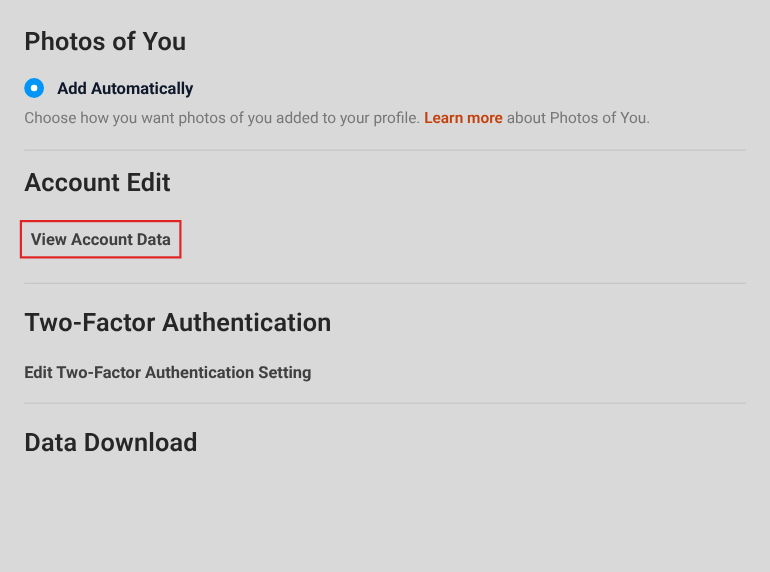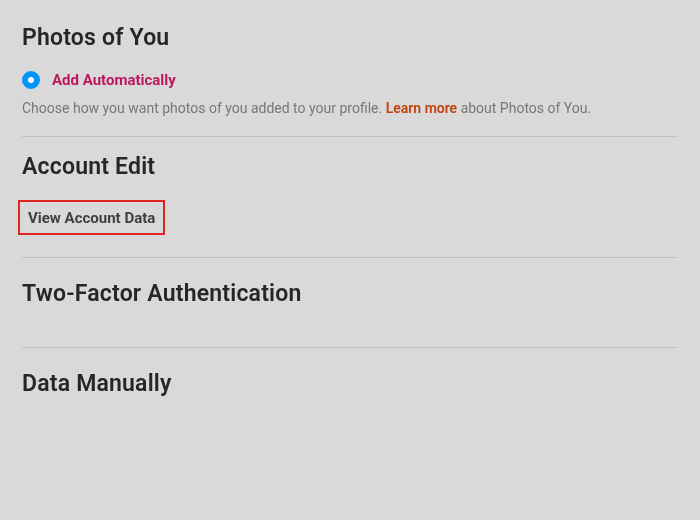--- a/index.html
+++ b/index.html
@@ -62,21 +62,21 @@
     left: 50%;
     width: 6px;
     height: 6px;
     background: #fff;
     border-radius: 50%;
     transform: translate(-50%, -50%);
   }
   .radio-label {
     font-size: 15px;
     font-weight: 700;
-    color: #be185d;
+    color: #0f172a;
   }
   .help-text {
     font-size: 14px;
     color: #777777;
     margin: 8px 0 0 0;
     line-height: 1.35;
   }
   .help-link {
     color: #c2410c;
     font-weight: 600;
@@ -123,19 +123,20 @@
 
   <div class="section account">
     <h2 class="section-title">Account Edit</h2>
     <span class="highlight-box">
       <a class="link">View Account Data</a>
     </span>
   </div>
 
   <div class="section tfa">
     <h2 class="section-title">Two-Factor Authentication</h2>
+    <a class="link">Edit Two-Factor Authentication Setting</a>
   </div>
 
   <div class="section download">
-    <h2 class="section-title">Data Manually</h2>
+    <h2 class="section-title">Data Download</h2>
   </div>
 
 </div>
 
 </body></html>

